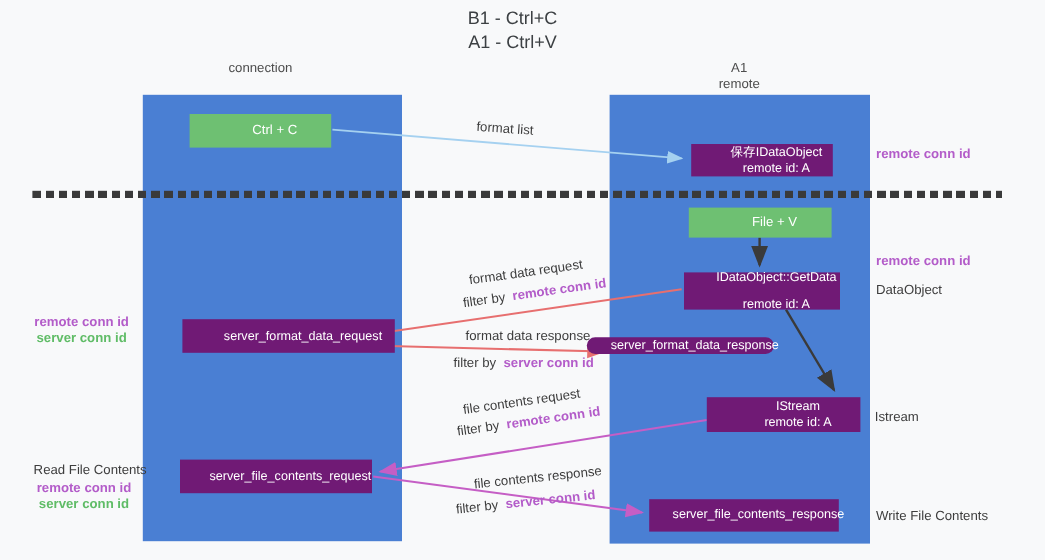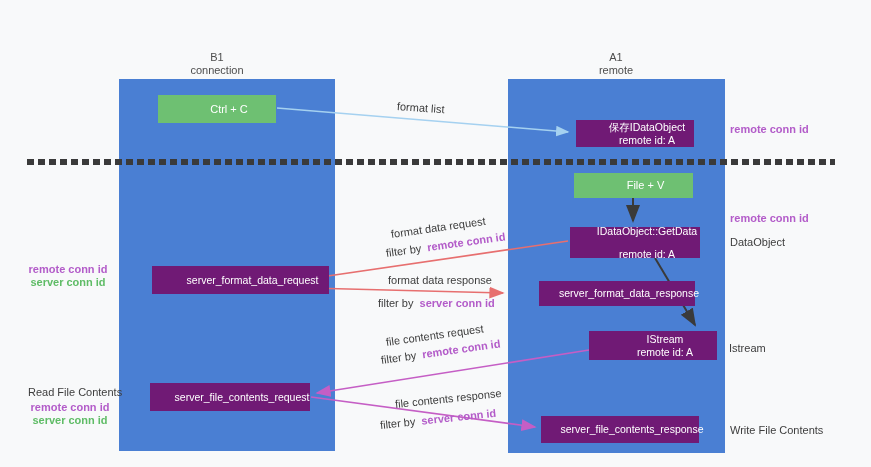--- a/index.html
+++ b/index.html
@@ -75,23 +75,26 @@
   }
   .conn-stack .remote { color: #b35cc9; display: block; }
   .conn-stack .server { color: #5fbc66; display: block; }
   svg.arrows { position: absolute; left: 0; top: 0; }
 </style>
 </head>
 <body>
 
 <div class="canvas">
 
+  <div class="title">
+    <div>B1 - Ctrl+C</div>
+    <div>A1 - Ctrl+V</div>
+  </div>
 
   <div class="lifeline-header" style="left:117px; top:51px;">
-    <div>B1</div>
     <div>connection</div>
   </div>
   <div class="lifeline-header" style="left:516px; top:51px;">
     <div>A1</div>
     <div>remote</div>
   </div>
 
   <div class="lane left"></div>
   <div class="lane right"></div>
 
@@ -136,21 +139,21 @@
 
   <div class="node orange" style="left:570px; top:227px; width:130px; height:31px;gap:10px;">
     <span>IDataObject::GetData</span>
     <span>remote id: A</span>
   </div>
 
   <div class="node orange" style="left:152px; top:266px; width:177px; height:28px;">
     <span>server_format_data_request</span>
   </div>
 
-  <div class="node orange" style="left:539px; top:281px; width:156px; height:25px;">
+  <div class="node orange" style="left:489px; top:281px; width:156px; height:14px;border-radius:12px;">
     <span>server_format_data_response</span>
   </div>
 
   <div class="node orange" style="left:589px; top:331px; width:128px; height:29px;">
     <span>IStream</span>
     <span>remote id: A</span>
   </div>
 
   <div class="node orange" style="left:150px; top:383px; width:160px; height:28px;">
     <span>server_file_contents_request</span>

